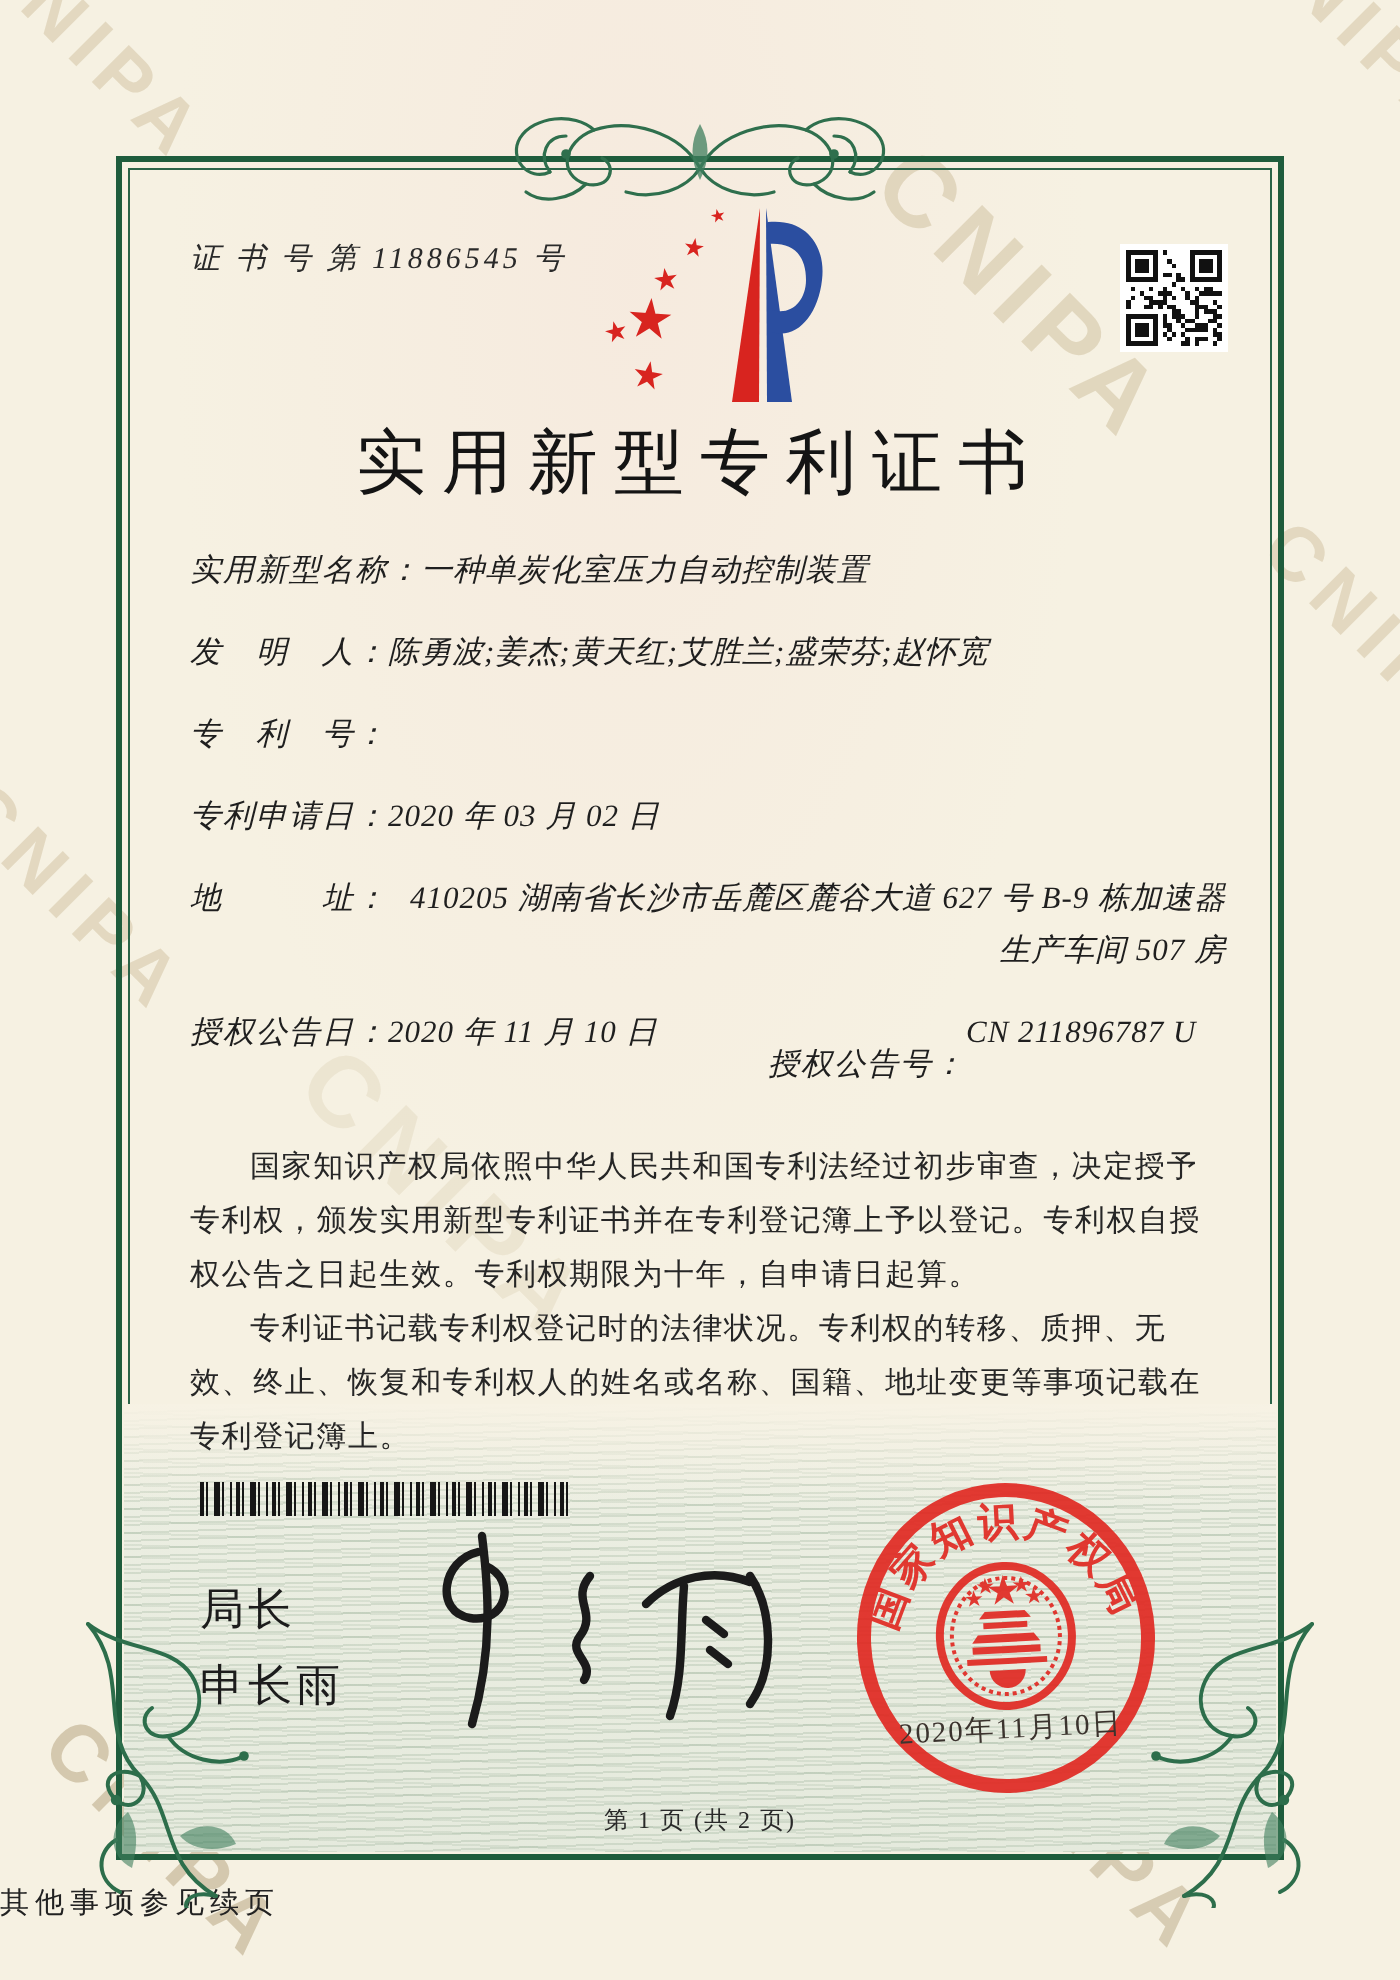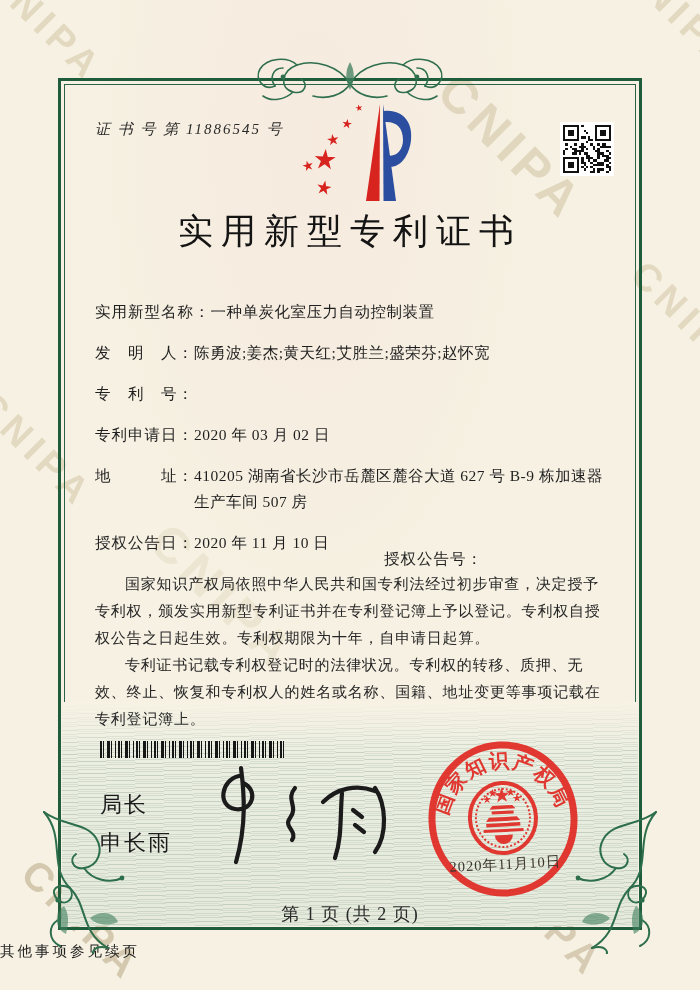--- a/index.html
+++ b/index.html
@@ -50,45 +50,45 @@
   .corner-br{left:528px;top:810px;transform:scaleX(-1);}
   
   .cert-no{position:absolute;left:95px;top:120px;font-size:15px;letter-spacing:2px;color:#2a2a2a;font-style:italic;}
   .logo{position:absolute;left:296px;top:101px;}
   .qr{position:absolute;left:560px;top:122px;width:54px;height:54px;background:#fff;padding:3px;box-sizing:border-box;}
   .title{
     position:absolute;left:0;right:0;top:208px;text-align:center;
     font-size:35px;font-weight:normal;letter-spacing:8px;color:#141414;
   }
   
-  .fields{position:absolute;left:95px;top:299px;width:518px;font-size:15.5px;}
+  .fields{position:absolute;left:95px;top:273px;width:518px;font-size:15.5px;font-style:italic;}
   .frow{display:flex;margin-bottom:15px;line-height:26px;}
   .flabel{white-space:pre;letter-spacing:1px;flex:0 0 auto;}
-  .fvalue{letter-spacing:.5px;}
+  .fvalue{letter-spacing:.5px;text-align:right;}
   .grant-row{display:flex;line-height:26px;}
   .grant-date-val{display:inline-block;width:170px;letter-spacing:.5px;}
   .grant-no-label{white-space:pre;letter-spacing:1px;margin-left:20px;margin-top:16px;}
   
   .body-text{position:absolute;left:95px;top:571px;width:514px;}
   .body-text p{margin:0;text-indent:2em;font-size:15px;line-height:27px;letter-spacing:.8px;color:#262626;}
   
   .barcode{
     position:absolute;left:100px;top:741px;width:184px;height:17px;
     background:repeating-linear-gradient(90deg,
       #161616 0 2px,transparent 2px 3px,
       #161616 3px 4px,transparent 4px 7px,
       #161616 7px 10px,transparent 10px 11px,
       #161616 11px 12px,transparent 12px 15px,
       #161616 15px 16px,transparent 16px 18px);
   }
   .director{position:absolute;left:100px;top:786px;font-family:"Liberation Sans","DejaVu Sans",sans-serif;
     font-size:22px;line-height:38px;color:#1c1c1c;letter-spacing:2px;}
   .signature{position:absolute;left:205px;top:762px;}
   .seal{position:absolute;left:424px;top:740px;transform:rotate(-3deg);}
-  .page-num{position:absolute;left:0;right:0;top:902px;text-align:center;font-size:18px;letter-spacing:1px;color:#2a2a2a;}
+  .page-num{position:absolute;left:0;right:0;top:902px;text-align:center;font-size:12px;letter-spacing:1px;color:#2a2a2a;}
   .footer-note{position:absolute;left:0;right:0;top:942px;text-align:left;font-size:14.5px;letter-spacing:3px;color:#222;z-index:3;}
 </style>
 </head>
 <body>
 
 <div class="page">
 
   <span class="wm wm1">CNIPA</span>
   <span class="wm wm2">CNIPA</span>
   <span class="wm wm3">CNIPA</span>
@@ -310,20 +310,21 @@
         <span class="fvalue">2020 年 03 月 02 日</span>
       </div>
       <div class="frow">
         <span class="flabel">地　　　址：</span>
         <span class="fvalue">410205 湖南省长沙市岳麓区麓谷大道 627 号 B-9 栋加速器生产车间 507 房</span>
       </div>
       <div class="grant-row">
         <span class="flabel">授权公告日：</span>
         <span class="grant-date-val">2020 年 11 月 10 日</span>
         <span class="grant-no-label">授权公告号：</span>
+        <span class="fvalue">CN 211896787 U</span>
       </div>
     </div>
 
     <div class="body-text">
       <p>国家知识产权局依照中华人民共和国专利法经过初步审查，决定授予专利权，颁发实用新型专利证书并在专利登记簿上予以登记。专利权自授权公告之日起生效。专利权期限为十年，自申请日起算。</p>
       <p>专利证书记载专利权登记时的法律状况。专利权的转移、质押、无效、终止、恢复和专利权人的姓名或名称、国籍、地址变更等事项记载在专利登记簿上。</p>
     </div>
 
     <div class="barcode"></div>
 

